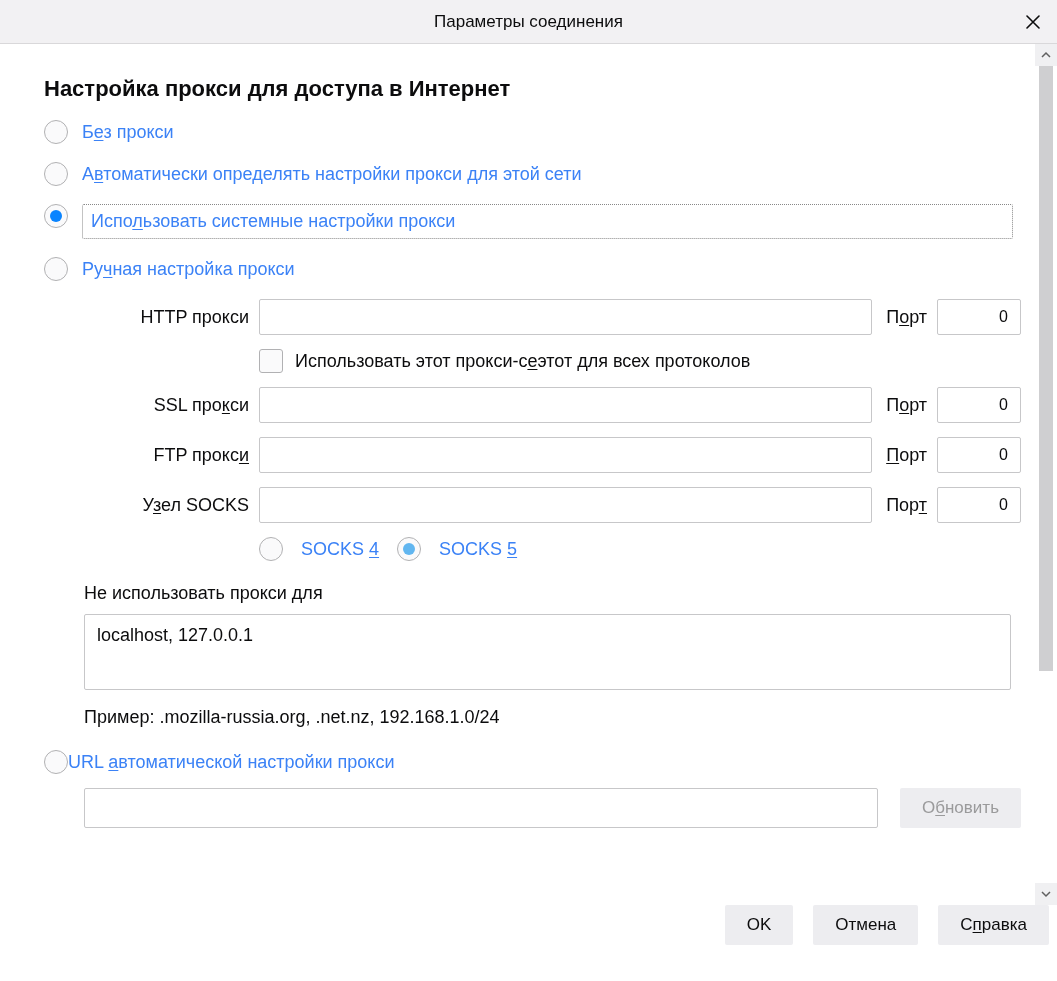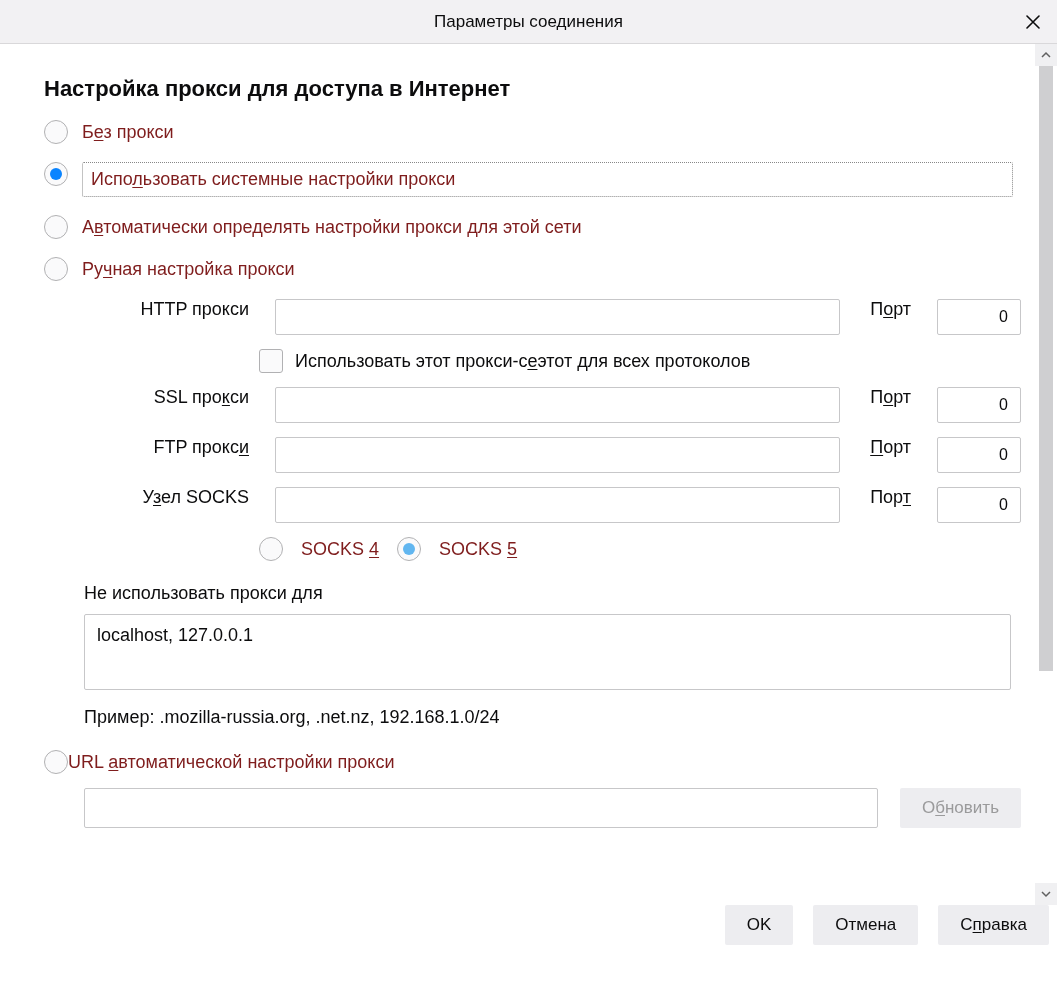--- a/index.html
+++ b/index.html
@@ -110,31 +110,32 @@
     background: #fafafb;
     border-radius: 50%;
     display: inline-flex; align-items: center; justify-content: center;
     flex-shrink: 0;
     cursor: pointer;
   }
   .radio.checked .dot {
     width: 12px; height: 12px; border-radius: 50%;
     background: #0a84ff;
   }
-  .radio-label { font-size: 18px; color: #7f1d1d; }
+  .radio-label { font-size: 18px; color: #3b82f6; }
 
   .u { text-decoration: underline; text-decoration-thickness: 1px; text-underline-offset: 2px; }
 
   .proxy-grid {
     margin-left: 40px;
     margin-top: 6px;
   }
   .proxy-line {
     display: flex;
-    gap: 26px;
+    align-items: center;
+    gap: 10px;
     margin-bottom: 14px;
   }
   .proxy-line .plabel {
     width: 165px;
     text-align: right;
     font-size: 18px;
     color: #0c0c0d;
     flex-shrink: 0;
   }
   .proxy-line input[type="text"] {
@@ -255,36 +256,36 @@
   <div class="content-wrap">
     <div class="content">
 
       <h2 class="section-title">Настройка прокси для доступа в Интернет</h2>
 
       <div class="radio-row">
         <span class="radio"></span>
         <span class="radio-label"><span>Б</span><span class="u">е</span><span>з прокси</span></span>
       </div>
 
+      <div class="radio-row">
+        <span class="radio"></span>
+        <span class="radio-label"><span>А</span><span class="u">в</span><span>томатически определять настройки прокси для этой сети</span></span>
+      </div>
+
       <div class="radio-row focused">
         <span class="radio checked">
             <span class="dot"></span>
           </span>
         <span class="radio-label-wrap">
           <span class="radio-label" style="outline:none;padding:0;"><span>Испо</span><span class="u">л</span><span>ьзовать системные настройки прокси</span></span>
         </span>
       </div>
 
       <div class="radio-row">
         <span class="radio"></span>
-        <span class="radio-label"><span>А</span><span class="u">в</span><span>томатически определять настройки прокси для этой сети</span></span>
-      </div>
-
-      <div class="radio-row">
-        <span class="radio"></span>
         <span class="radio-label"><span>Ру</span><span class="u">ч</span><span>ная настройка прокси</span></span>
       </div>
 
       <div class="proxy-grid">
 
         <div class="proxy-line">
           <span class="plabel">HTTP прокси</span>
           <input type="text" value="" style="">
           <span class="portlabel"><span>П</span><span class="u">о</span><span>рт</span></span>
           <input type="text" class="port" value="0" style="">

